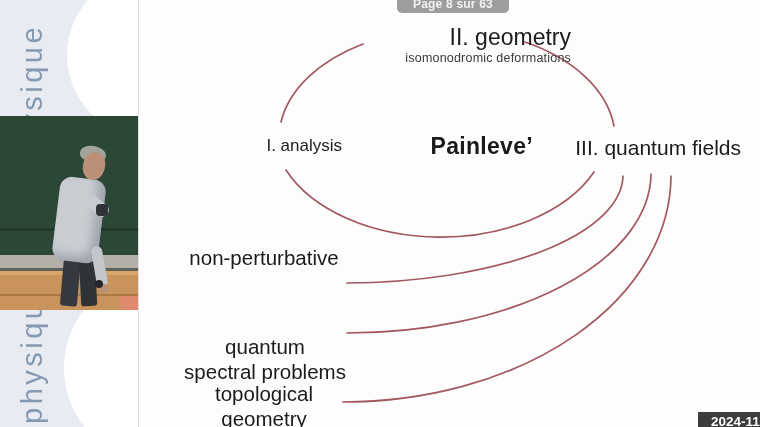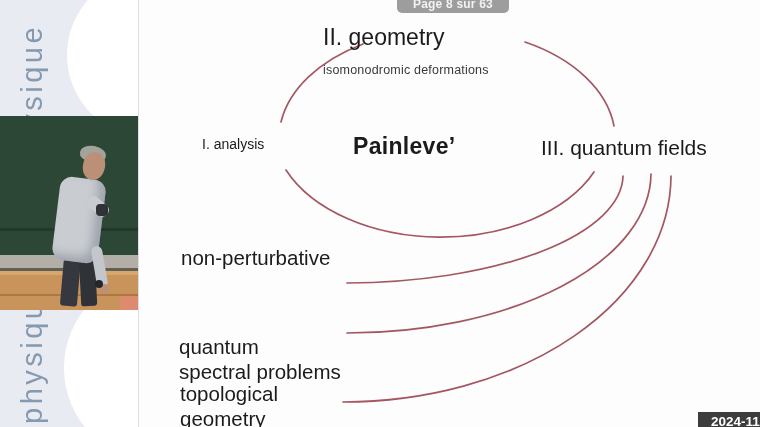--- a/index.html
+++ b/index.html
@@ -38,28 +38,28 @@
   .arm-bent{position:absolute;left:86px;top:84px;width:24px;height:13px;background:#c9cdd2;border-radius:6px;transform:rotate(40deg);}
   .fist{position:absolute;left:96px;top:88px;width:12px;height:12px;background:#2f3338;border-radius:4px;}
   .forearm{position:absolute;left:94px;top:130px;width:11px;height:42px;background:#c3c7cc;border-radius:6px;transform:rotate(-10deg);}
   .hand{position:absolute;left:99px;top:168px;width:10px;height:9px;background:#bb9077;border-radius:50%;}
   .watch{position:absolute;left:95px;top:164px;width:8px;height:8px;background:#23262b;border-radius:50%;}
   .leg-left{position:absolute;left:62px;top:140px;width:17px;height:50px;background:#35383e;border-radius:6px 6px 3px 3px;transform:rotate(5deg);}
   .leg-right{position:absolute;left:80px;top:140px;width:16px;height:50px;background:#2f3237;border-radius:6px 6px 3px 3px;transform:rotate(-3deg);}
   
   .slide{position:absolute;left:139px;top:0;width:621px;height:427px;background:#fdfdfe;}
   .arcs{position:absolute;left:0;top:0;pointer-events:none;}
-  .node{position:absolute;color:#1b1b1b;text-align:left;}
+  .node{position:absolute;color:#1b1b1b;text-align:right;}
   .node-geometry{left:323px;top:24px;width:248px;}
   .node-geometry .big{font-size:23px;}
-  .node-geometry .sub{font-size:12.5px;color:#3a3a3a;margin-top:12px;letter-spacing:.2px;}
-  .node-analysis{left:202px;top:136px;width:140px;font-size:14px;}
+  .node-geometry .sub{font-size:12.5px;color:#3a3a3a;margin-top:0;letter-spacing:.2px;}
+  .node-analysis{left:202px;top:136px;width:140px;font-size:17px;}
   .node-painleve{left:353px;top:133px;width:180px;font-size:23px;font-weight:bold;letter-spacing:.3px;}
   .node-qfields{left:541px;top:136px;width:200px;font-size:21px;}
-  .topic{position:absolute;color:#1b1b1b;text-align:left;font-size:20.5px;line-height:24.5px;}
+  .topic{position:absolute;color:#1b1b1b;text-align:center;font-size:20.5px;line-height:24.5px;}
   .topic-1{left:181px;top:246px;width:166px;}
   .topic-2{left:179px;top:315px;width:172px;margin-top:20px;}
   .topic-3{left:180px;top:382px;width:168px;}
   
   .page-badge{
     position:absolute;left:397px;top:-13px;width:112px;height:26px;background:#9d9d9d;border-radius:5px;
     color:#f2f2f2;font-size:12px;font-weight:bold;display:flex;align-items:flex-end;justify-content:center;
     padding-bottom:2px;box-sizing:border-box;letter-spacing:.2px;
   }
   .date-badge{

